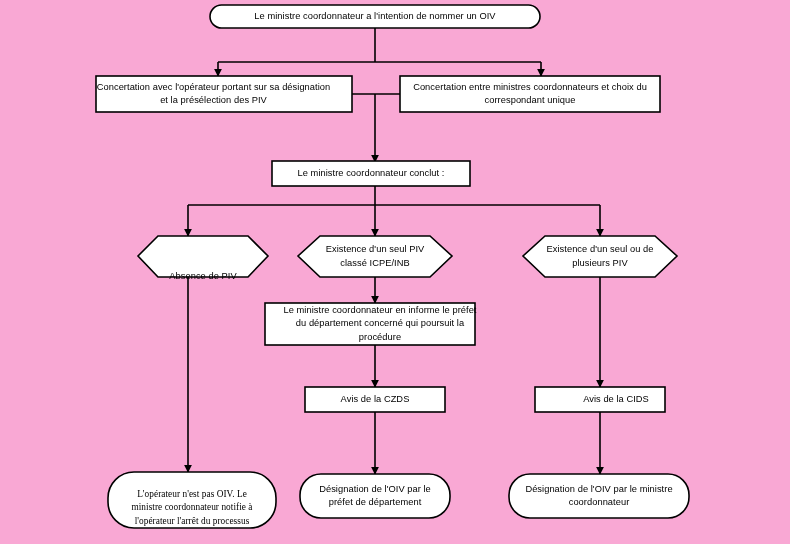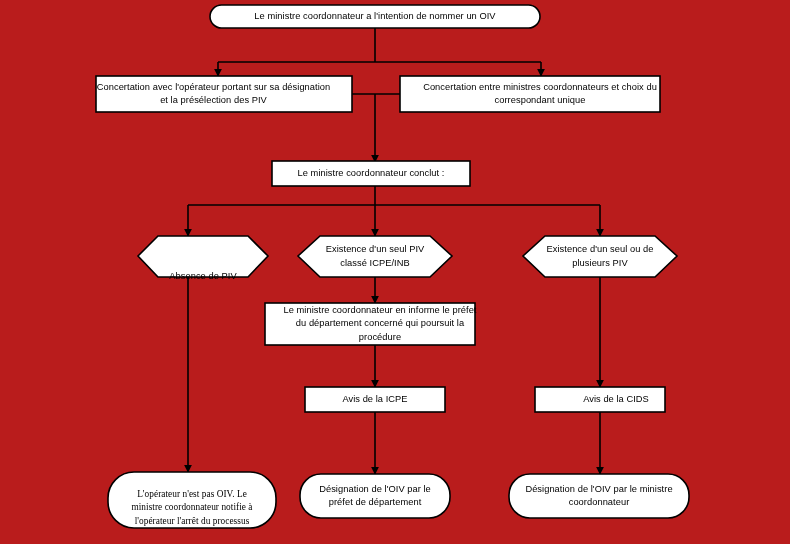--- a/index.html
+++ b/index.html
@@ -4,21 +4,21 @@
 <style>
   html, body {
     margin: 0;
     padding: 0;
     background: #ffffff;
   }
   #canvas {
     position: relative;
     width: 790px;
     height: 544px;
-    background: #b91c1c;
+    background: #f9a8d4;
     font-family: "Liberation Sans", sans-serif;
     overflow: hidden;
   }
   svg.layer {
     position: absolute;
     left: 0;
     top: 0;
     width: 790px;
     height: 544px;
   }
@@ -102,21 +102,21 @@
     <span>Le ministre coordonnateur a l'intention de nommer un OIV</span>
   </div>
 
   <div class="node-text" style="left:96px; top:76px; width:235px; height:36px;">
     <span>
       <span>Concertation avec l'opérateur  portant sur sa désignation</span>
       <span>et  la présélection des PIV</span>
     </span>
   </div>
 
-  <div class="node-text" style="left:400px; top:76px; width:260px; height:36px;margin-left:10px;">
+  <div class="node-text" style="left:400px; top:76px; width:260px; height:36px;">
     <span>
       <span>Concertation entre ministres coordonnateurs et choix du</span>
       <span>correspondant unique</span>
     </span>
   </div>
 
   <div class="node-text" style="left:272px; top:161px; width:198px; height:25px;justify-content:center;">
     <span>Le ministre coordonnateur conclut :</span>
   </div>
 
@@ -140,21 +140,21 @@
 
   <div class="node-text" style="left:265px; top:303px; width:230px; height:42px;">
     <span>
       <span>Le ministre coordonnateur en informe le préfet</span>
       <span>du département concerné qui poursuit la</span>
       <span>procédure</span>
     </span>
   </div>
 
   <div class="node-text" style="left:305px; top:387px; width:140px; height:25px;">
-    <span>Avis de la ICPE</span>
+    <span>Avis de la CZDS</span>
   </div>
 
   <div class="node-text" style="left:535px; top:387px; width:130px; height:25px;padding-left:16px;">
     <span>Avis de la CIDS</span>
   </div>
 
   <div class="node-text" style="left:108px; top:480px; width:168px; height:56px;font-family:Liberation Serif, serif;">
     <span>
       <span>L'opérateur n'est pas OIV. Le</span>
       <span>ministre coordonnateur notifie à</span>

